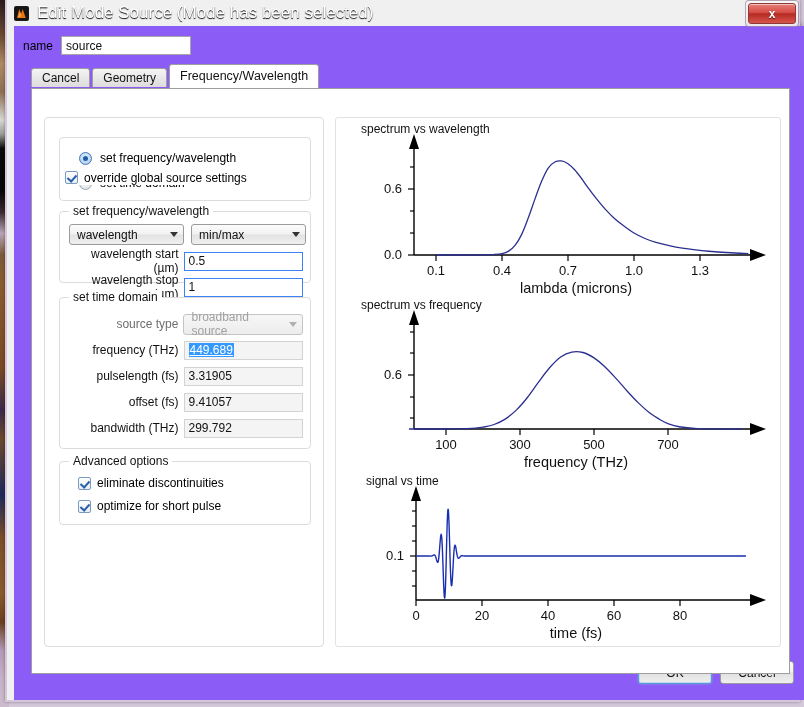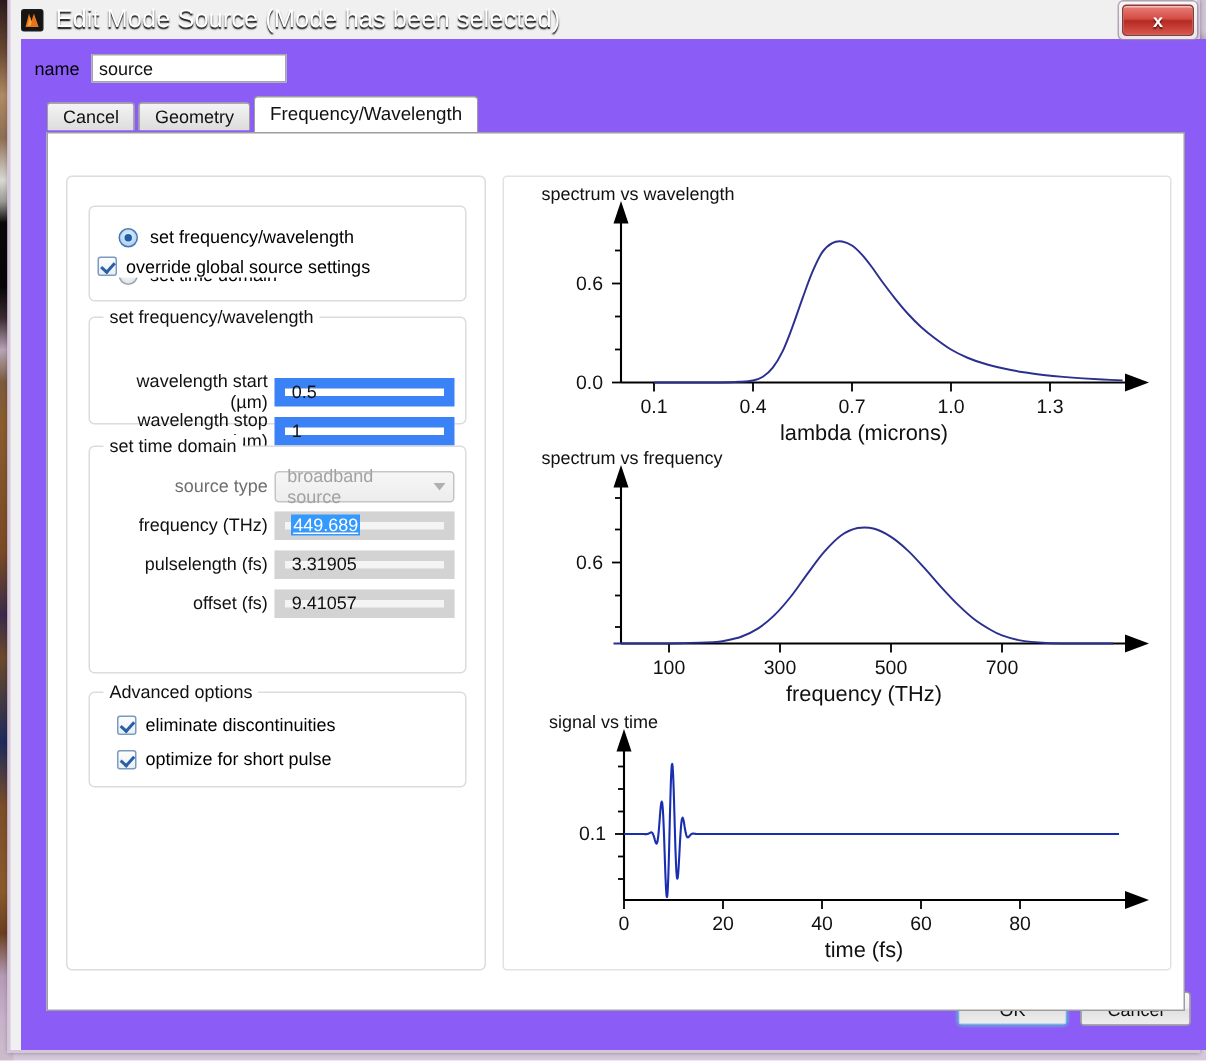--- a/index.html
+++ b/index.html
@@ -120,21 +120,21 @@
     background:linear-gradient(to bottom,#fcfcfc 0%,#f1f1f1 48%,#e2e2e2 52%,#f0f0f0 100%);
     display:flex;align-items:center;justify-content:space-between;padding:0 5px 0 7px;font-size:12px;
     box-sizing:border-box;cursor:pointer;color:#111;}
   .sel-box.disabled{color:#a2a2a2;background:linear-gradient(to bottom,#f6f6f6,#ededed);border-color:#c4c4c4;}
   .caret{width:0;height:0;border-left:4px solid transparent;border-right:4px solid transparent;border-top:5px solid #333;margin-left:6px;}
   .caret.dim{border-top-color:#b0b0b0;}
 
   .field-row{display:flex;align-items:center;height:20px;}
   .field-label{font-size:12px;text-align:right;color:#111;}
   .field-label.dim{color:#6e6e6e;}
-  .txt{height:19px;border:7px solid #3b82f6;background:#fff;font-size:12px;
+  .txt{height:19px;border:1px solid #3b82f6;background:#fff;font-size:12px;
     display:flex;align-items:center;padding:0 4px;box-sizing:border-box;color:#111;cursor:text;}
   .txt.ro{background:#f4f4f4;border-color:#d3d3d3;}
   .sel-text{background:#3399ff;color:#fff;padding:0 1px;text-decoration:underline;}
 
   #grp-time{left:27px;top:208px;width:250px;height:150px;}
   #grp-adv{left:27px;top:372px;width:250px;height:62px;}
 
   
   #grp-charts{left:303px;top:28px;width:444px;height:528px;border:1px solid #e2e2e2;border-radius:3px;background:#fff;}
   .chart{position:absolute;}
@@ -209,20 +209,30 @@
         </div>
         <div class="radio-row" style="margin-top:3px">
           <span class="radio"></span>
           <span>set time domain</span>
         </div>
       </div>
 
       <div class="group" id="grp-fw">
         <div class="legend">set frequency/wavelength</div>
 
+        <div style="position:absolute;left:9px;top:12px;display:flex;gap:7px;">
+          <div class="sel-box" style="width:115px">
+            <span>wavelength</span>
+            <span class="caret"></span>
+          </div>
+          <div class="sel-box" style="width:115px">
+            <span>min/max</span>
+            <span class="caret"></span>
+          </div>
+        </div>
 
         <div class="field-row" style="position:absolute;left:9px;top:39px;width:234px;">
           <div class="field-label" style="width:110px">wavelength start (µm)</div>
           <div class="txt" style="width:120px;margin-left:5px">
             <span>0.5</span>
           </div>
         </div>
         <div class="field-row" style="position:absolute;left:9px;top:65px;width:234px;">
           <div class="field-label" style="width:110px">wavelength stop (µm)</div>
           <div class="txt" style="width:120px;margin-left:5px">
@@ -256,20 +266,26 @@
           </div>
         </div>
 
         <div class="field-row" style="position:absolute;left:9px;top:94px;width:234px;">
           <div class="field-label" style="width:110px">offset (fs)</div>
           <div class="txt ro" style="width:120px;margin-left:5px">
             <span>9.41057</span>
           </div>
         </div>
 
+        <div class="field-row" style="position:absolute;left:9px;top:120px;width:234px;">
+          <div class="field-label" style="width:110px">bandwidth (THz)</div>
+          <div class="txt ro" style="width:120px;margin-left:5px">
+            <span>299.792</span>
+          </div>
+        </div>
       </div>
 
       <div class="group" id="grp-adv">
         <div class="legend">Advanced options</div>
         <div style="position:absolute;left:18px;top:14px;display:flex;align-items:center">
           <span class="chk checked"></span>
           <span>eliminate discontinuities</span>
         </div>
         <div style="position:absolute;left:18px;top:37px;display:flex;align-items:center">
           <span class="chk checked"></span>

